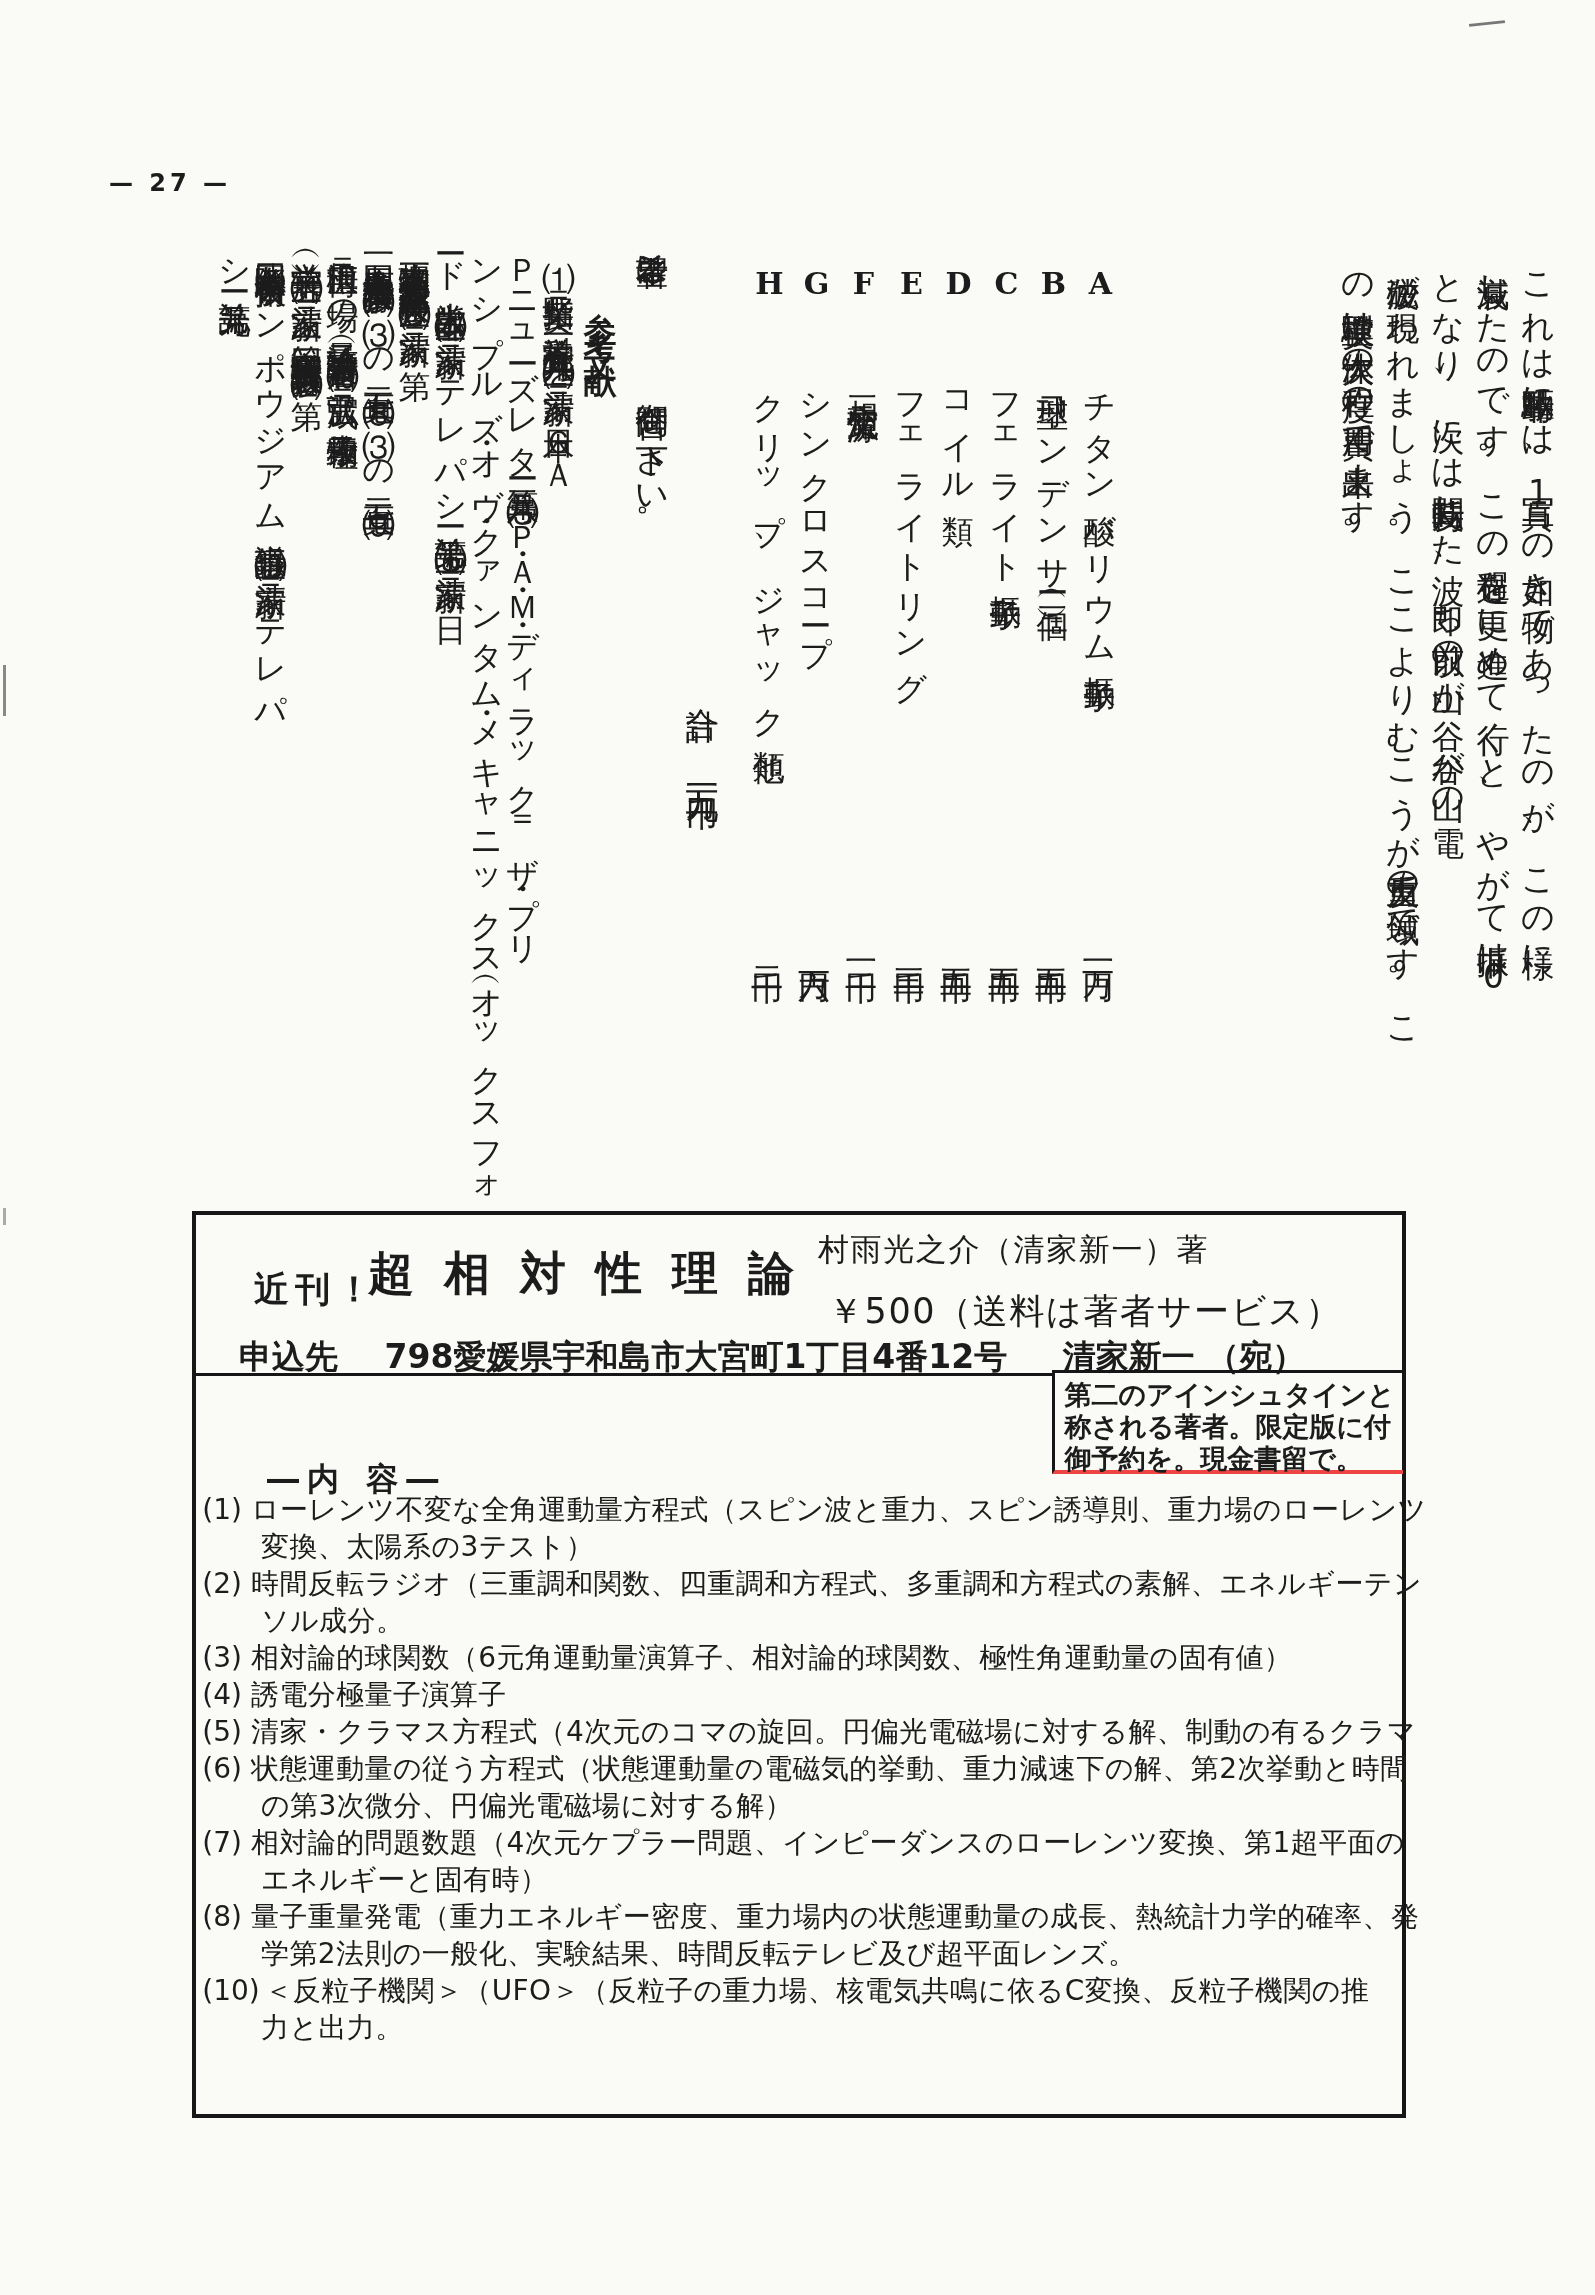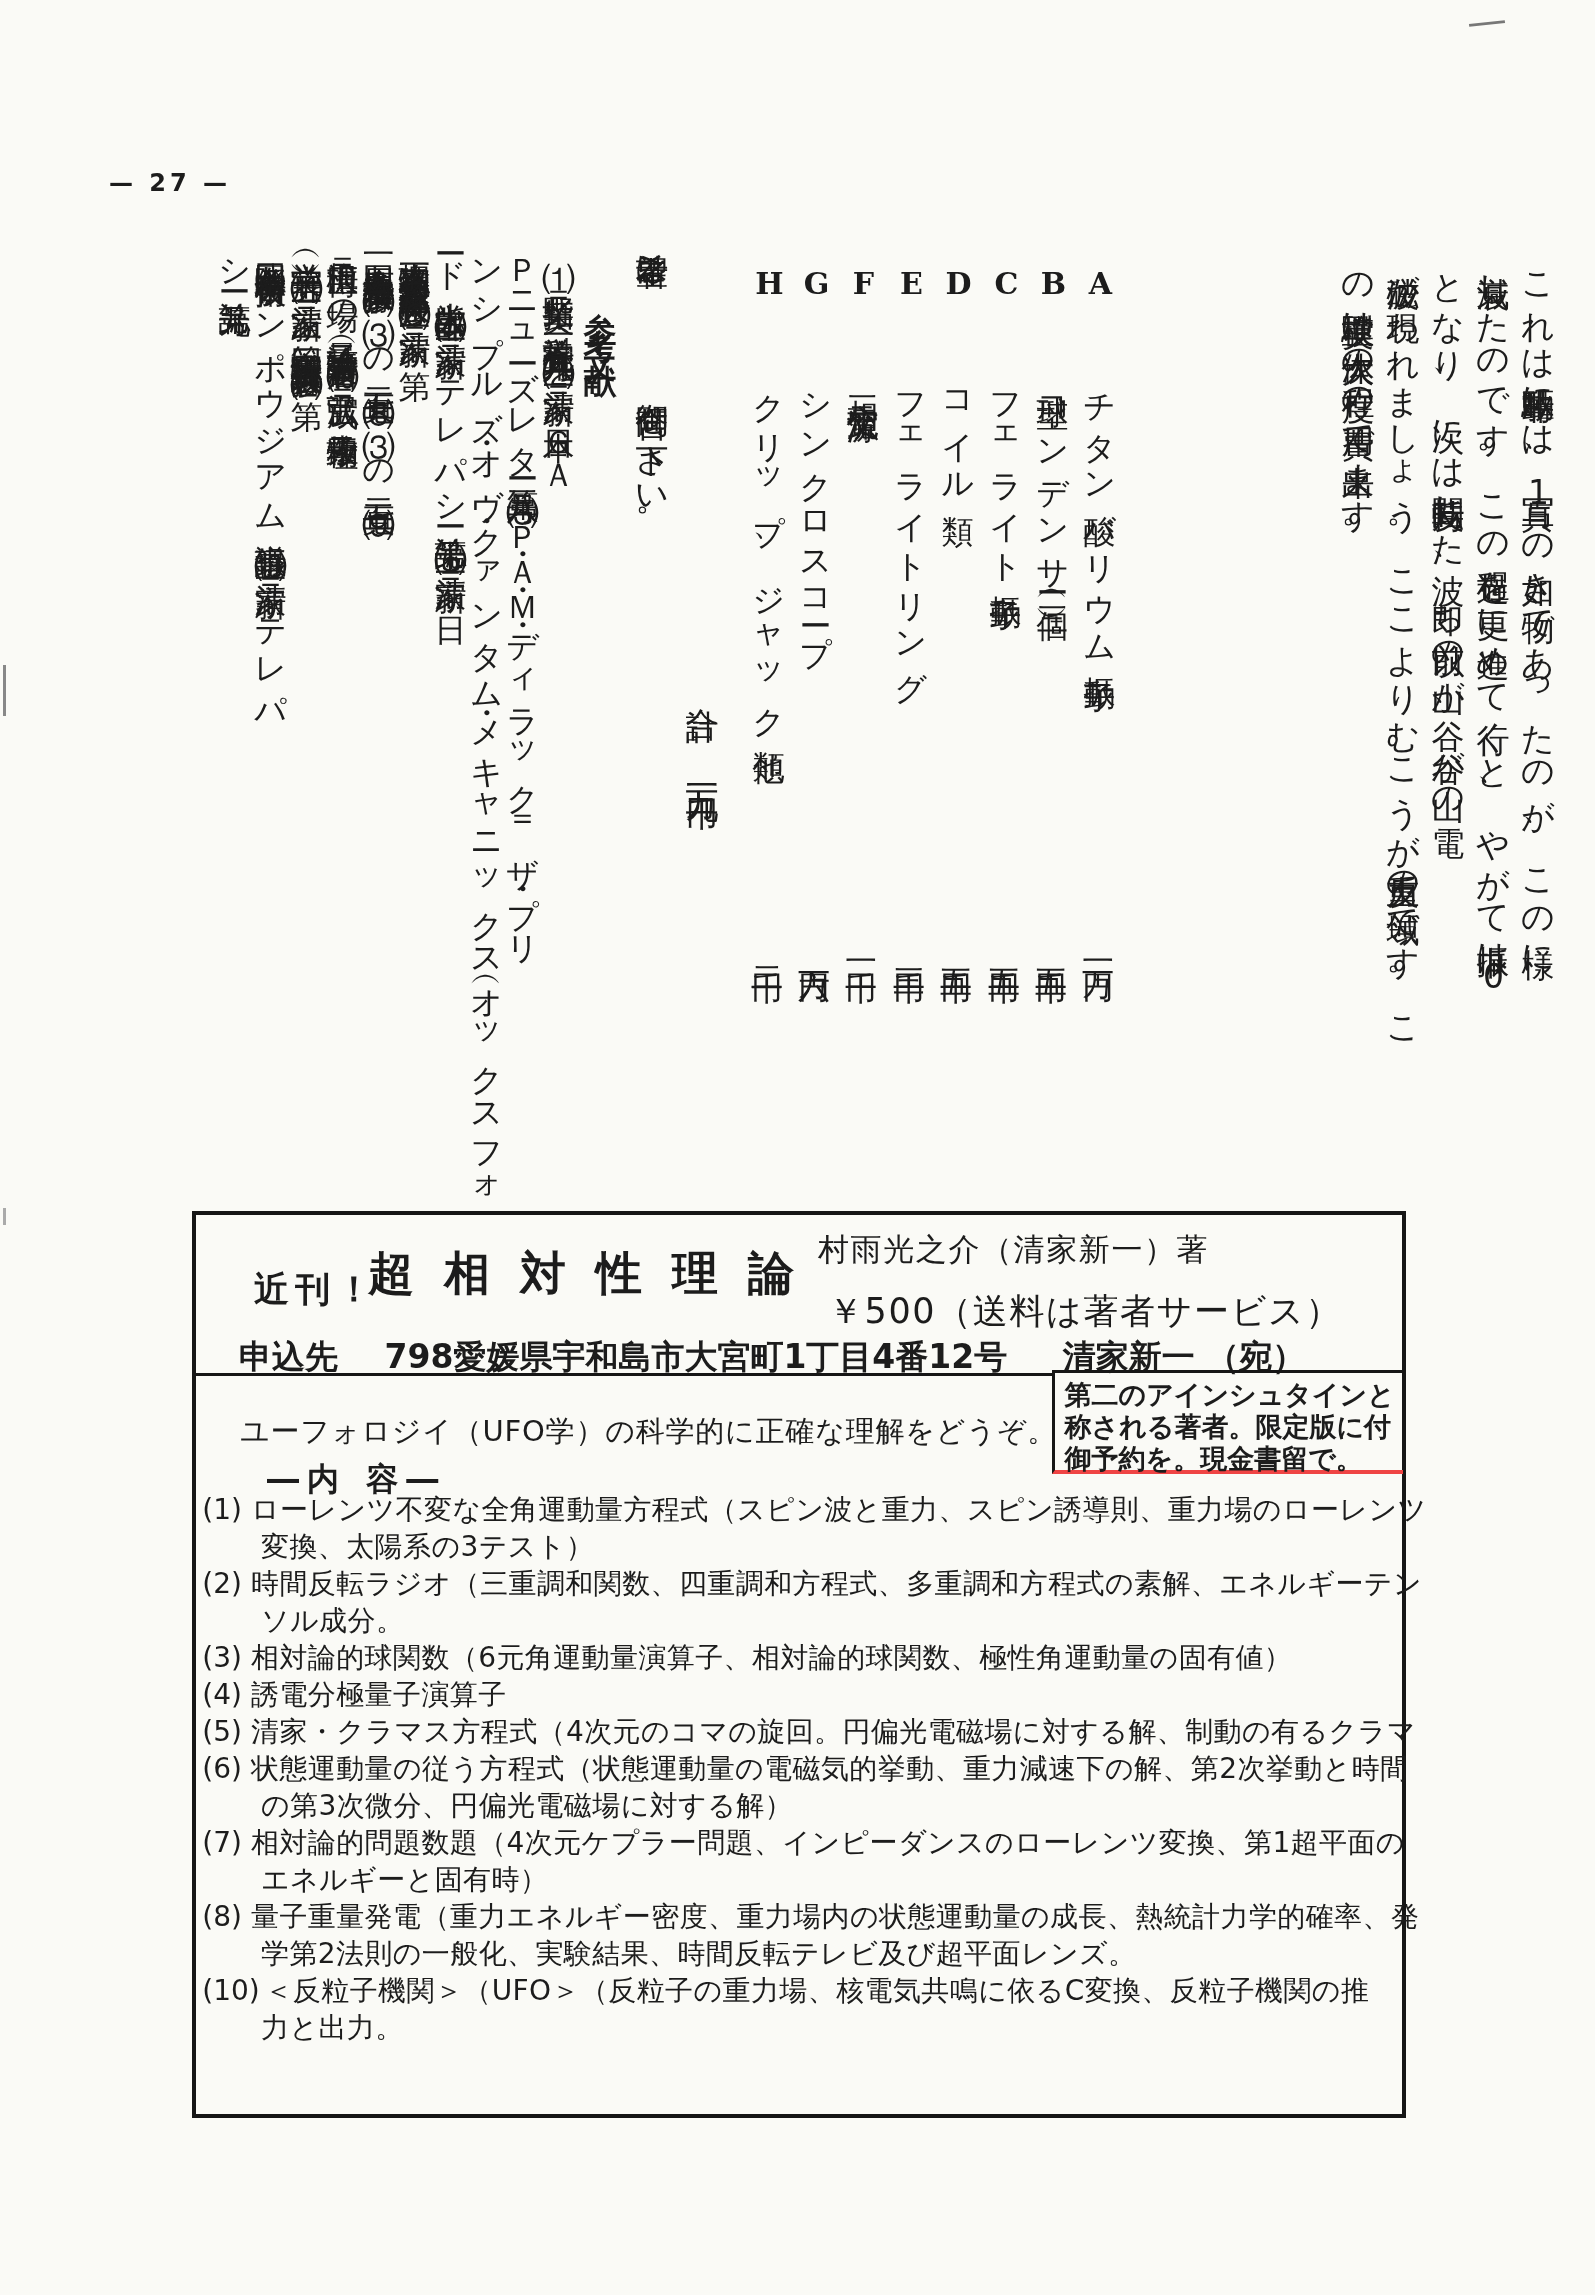--- a/index.html
+++ b/index.html
@@ -188,21 +188,20 @@
     </div>
 
     <div class="divider"></div>
 
     <div class="blurb">
       <div>第二のアインシュタインと</div>
       <div>称される著者。限定版に付</div>
       <div>御予約を。現金書留で。</div>
     </div>
 
-    <div class="tagline">ユーフォロジイ（UFO学）の科学的に正確な理解をどうぞ。</div>
     <div class="contents-heading">―内 容―</div>
 
     <div class="contents">
       <div class="c-line">
           <span class="c-m">(1)</span>
           <span class="c-t">ローレンツ不変な全角運動量方程式（スピン波と重力、スピン誘導則、重力場のローレンツ</span>
         </div>
       <div class="c-line">
           <span class="c-m"></span>
           <span class="c-t">変換、太陽系の3テスト）</span>

